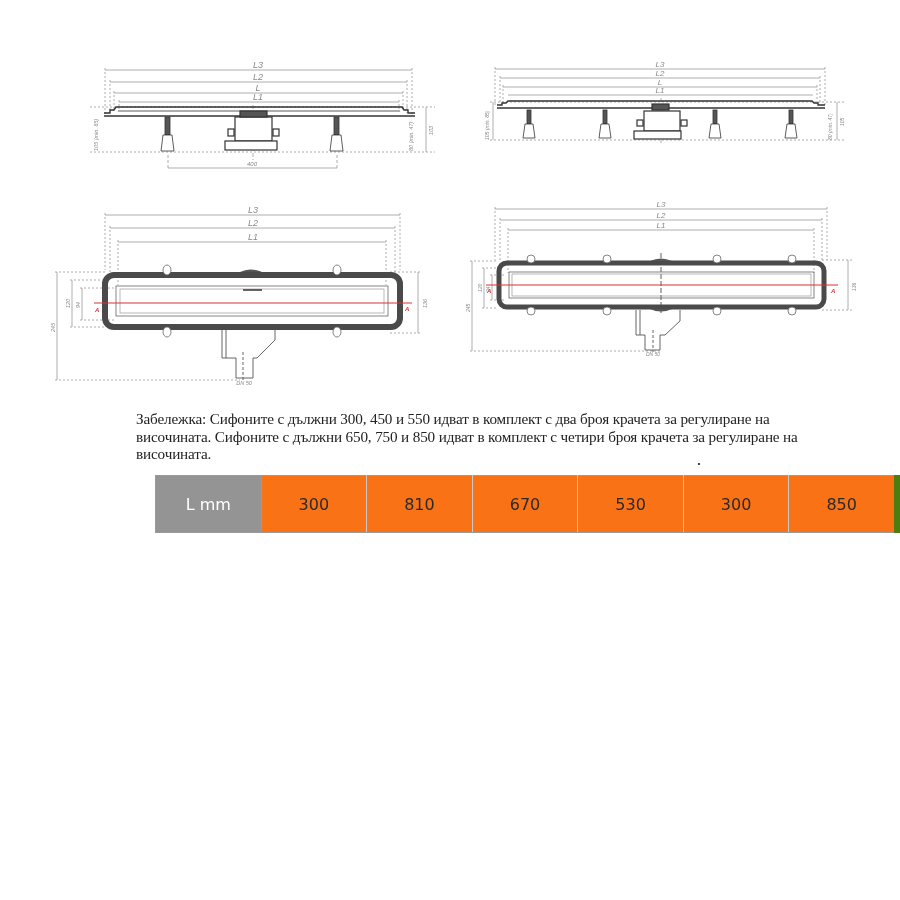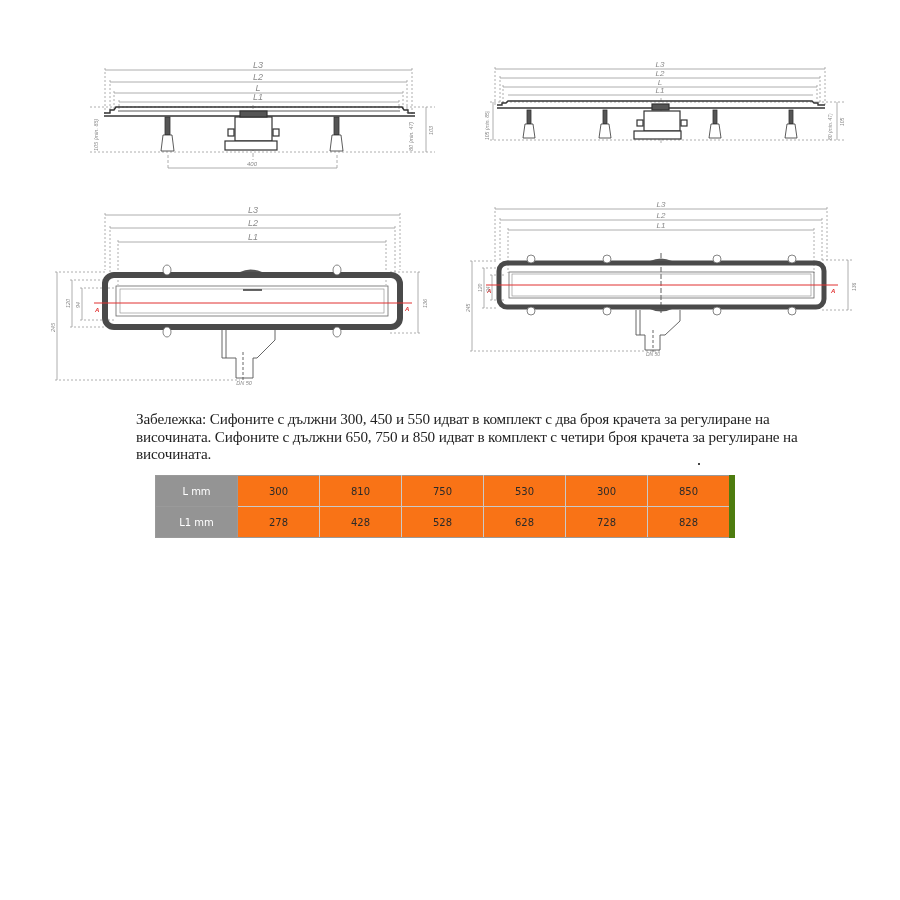--- a/index.html
+++ b/index.html
@@ -3,21 +3,21 @@
 <meta charset="utf-8">
 <style>
   html, body { margin: 0; padding: 0; background: #ffffff; }
   body { width: 900px; height: 900px; position: relative; overflow: hidden; font-family: "Liberation Sans", sans-serif; }
   .drawing { position: absolute; font-style: italic; }
   .drawing svg { display: block; }
   .dim-text { font-family: "Liberation Sans", sans-serif; fill: #8a8a8a; }
   .note { position: absolute; left: 128px; top: 402px; width: 690px; font-family: "Liberation Serif", serif; font-size: 15.2px; line-height: 17.5px; color: #222222; letter-spacing: -0.15px; }
   .stray-dot { position: absolute; left: 698px; top: 463px; width: 2px; height: 2px; background: #444; }
   table.spec { position: absolute; left: 155px; top: 475px; border-collapse: collapse; font-family: "DejaVu Sans", sans-serif; }
-  table.spec td, table.spec th { height: 30px; border: 1px solid #c9c9c9; font-size: 10px; font-weight: normal; text-align: center; padding: 0; }
+  table.spec td, table.spec th { height: 30px; border: 1px solid #c9c9c9; font-size: 16px; font-weight: normal; text-align: center; padding: 13px; }
   table.spec th { width: 81px; background: #949494; color: #ffffff; border-color: #9a9a9a; }
   table.spec td { width: 81px; color: #2a2a2a; background: #f97316; }
   table.spec tr:first-child th, table.spec tr:first-child td { border-top: 1px solid #9a9a9a; }
   table.spec tr:last-child th, table.spec tr:last-child td { border-bottom: 1px solid #9a9a9a; }
   table.spec td:last-child { border-right: 6px solid #4d7c0f; }
 </style>
 </head>
 <body>
 
 <div class="drawing" style="left:90px;top:55px;">
@@ -239,28 +239,19 @@
 
 <p class="note" style="margin:8px;">Забележка: Сифоните с дължни 300, 450 и 550 идват в комплект с два броя крачета за регулиране на височината. Сифоните с дължни 650, 750 и 850 идват в комплект с четири броя крачета за регулиране на височината.</p>
 <div class="stray-dot"></div>
 
 <table class="spec">
   <tbody>
     <tr>
       <th>L mm</th>
       <td>300</td>
       <td>810</td>
-      <td>750</td>
+      <td>670</td>
       <td>530</td>
       <td>300</td>
       <td>850</td>
     </tr>
-    <tr>
-      <th>L1 mm</th>
-      <td>278</td>
-      <td>428</td>
-      <td>528</td>
-      <td>628</td>
-      <td>728</td>
-      <td>828</td>
-    </tr>
   </tbody>
 </table>
 
 </body></html>

